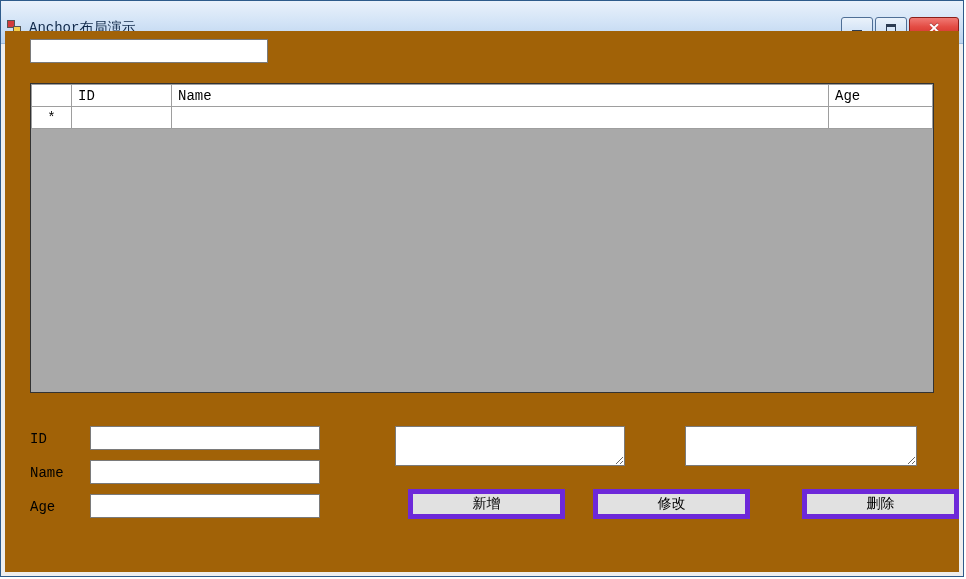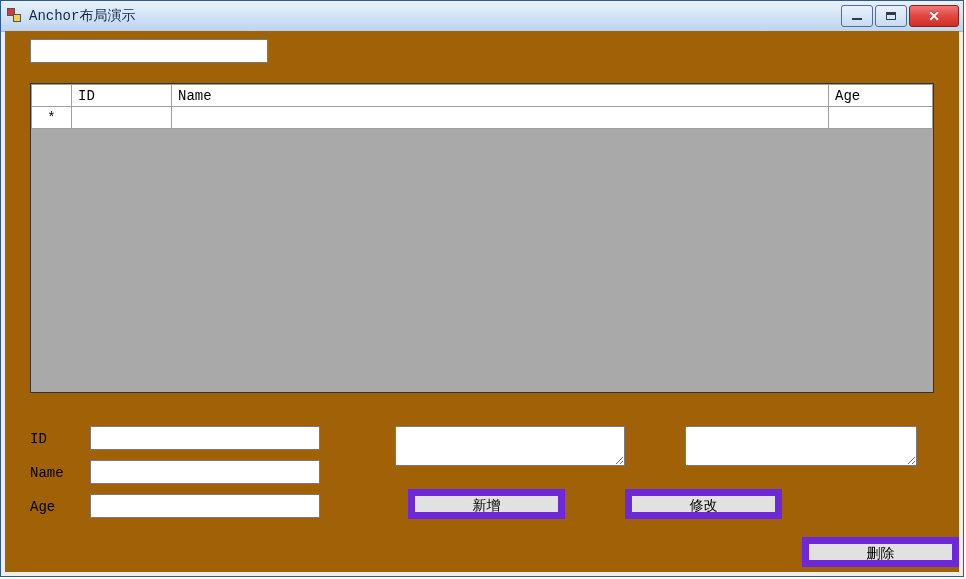--- a/index.html
+++ b/index.html
@@ -11,21 +11,21 @@
     border:1px solid #2e5b8b;
     background:#eeeeee;
     position:relative;
     box-sizing:border-box;
   }
   .titlebar{
     height:30px;
     background:linear-gradient(to bottom,#e9f1fb 0%,#d5e5f7 45%,#bcd4ef 100%);
     border-bottom:1px solid #9db9d9;
     display:flex;align-items:center;
-    padding:0 4px 0 6px;
+    padding:12px 4px 0 6px;
   }
   .app-icon{
     width:16px;height:16px;position:relative;margin-right:6px;flex:none;
   }
   .app-icon .sq{position:absolute;width:8px;height:8px;border:1px solid #555;box-sizing:border-box;}
   .app-icon .sq.red{background:#d23b3b;left:0;top:0;}
   .app-icon .sq.yel{background:#f4cf4d;left:6px;top:6px;}
   .title-text{color:#10294a;}
   .titlebar-spacer{flex:1;}
   .win-btn{
@@ -94,26 +94,26 @@
   .big-box{
     position:absolute;top:395px;height:40px;
     border:1px solid #7a7a7a;background:#fff;box-sizing:border-box;
     padding:2px 4px;font:inherit;
   }
   .big-a{left:390px; width:230px;}
   .big-b{left:680px; width:232px;}
 
   .btn{
     position:absolute;top:458px;height:30px;width:157px;
-    background:#e1e1e1;border:7px solid #6d28d9;box-sizing:border-box;
+    background:#e1e1e1;border:5px solid #6d28d9;box-sizing:border-box;
     font:inherit;text-align:center;cursor:default;
   }
   .btn-add {left:403px;}
-  .btn-edit{left:620px;}
-  .btn-del {left:797px;margin-top:48px;}
+  .btn-edit{left:588px;}
+  .btn-del {left:797px;}
 </style>
 </head>
 <body>
 
 <div class="window">
 
   <div class="titlebar">
     <span class="app-icon">
       <span class="sq red"></span>
         <span class="sq yel"></span>

